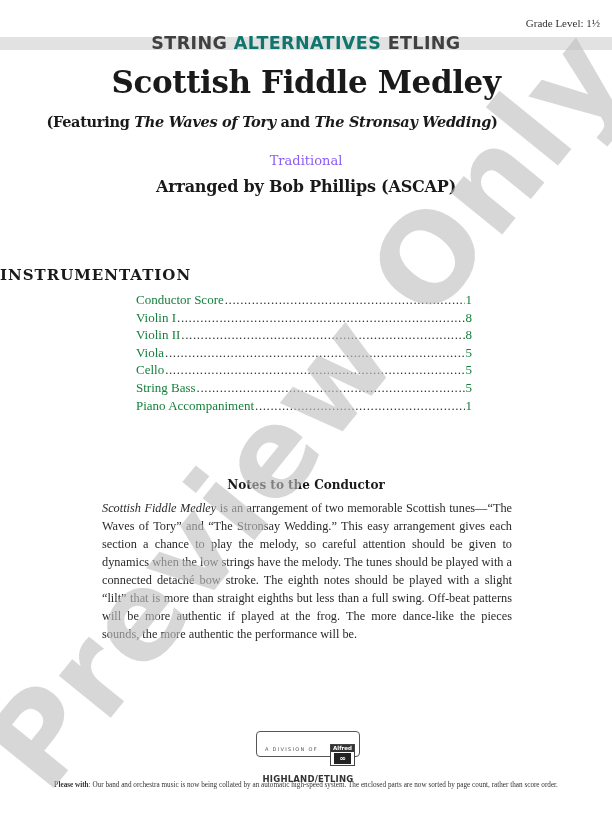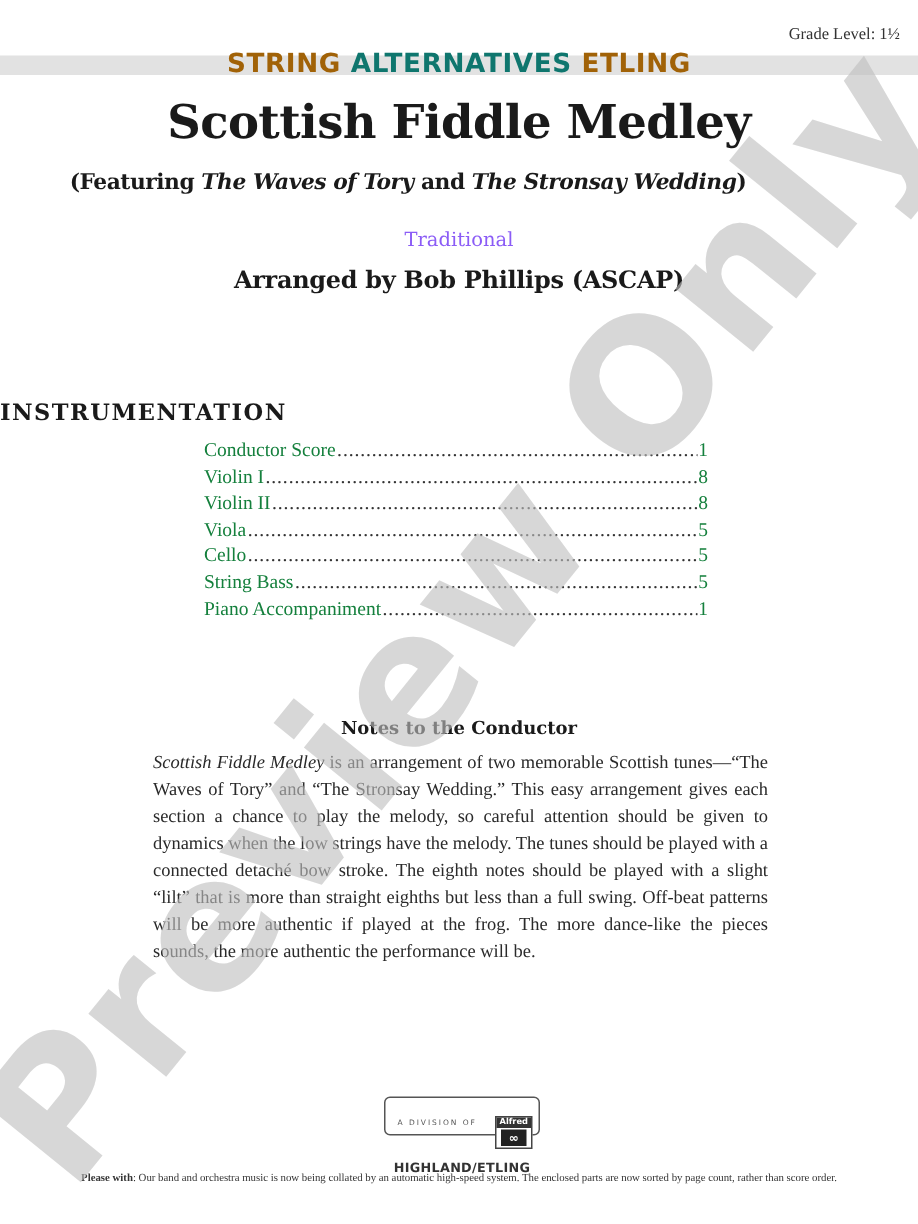--- a/index.html
+++ b/index.html
@@ -12,21 +12,21 @@
     font-family: "Liberation Serif", serif; font-size: 11px; color: #333;
   }
   .series-band {
     position: absolute; top: 37px; left: 0; width: 612px; height: 13px; background: #e2e2e2;
   }
   .series-title {
     position: absolute; top: 33px; left: 0; width: 612px; text-align: center;
     font-family: "DejaVu Sans", sans-serif; font-weight: bold; font-size: 17.5px; letter-spacing: 0.4px;
     line-height: 20px; white-space: nowrap;
   }
-  .series-title .light { color: #a16207; margin-top: 32px; }
+  .series-title .light { color: #404040; margin-top: 32px; }
   .series-title .dark { color: #0f766e; }
   .title {
     position: absolute; top: 64px; left: 0; width: 612px; text-align: center;
     font-family: "DejaVu Serif", serif; font-weight: bold; font-size: 31px; color: #1a1a1a;
     letter-spacing: -0.4px;
   }
   .subtitle {
     position: absolute; top: 113px; left: 0; width: 544px; text-align: center;
     font-family: "DejaVu Serif", serif; font-weight: bold; font-size: 14.5px; color: #1a1a1a;
     letter-spacing: -0.3px;

